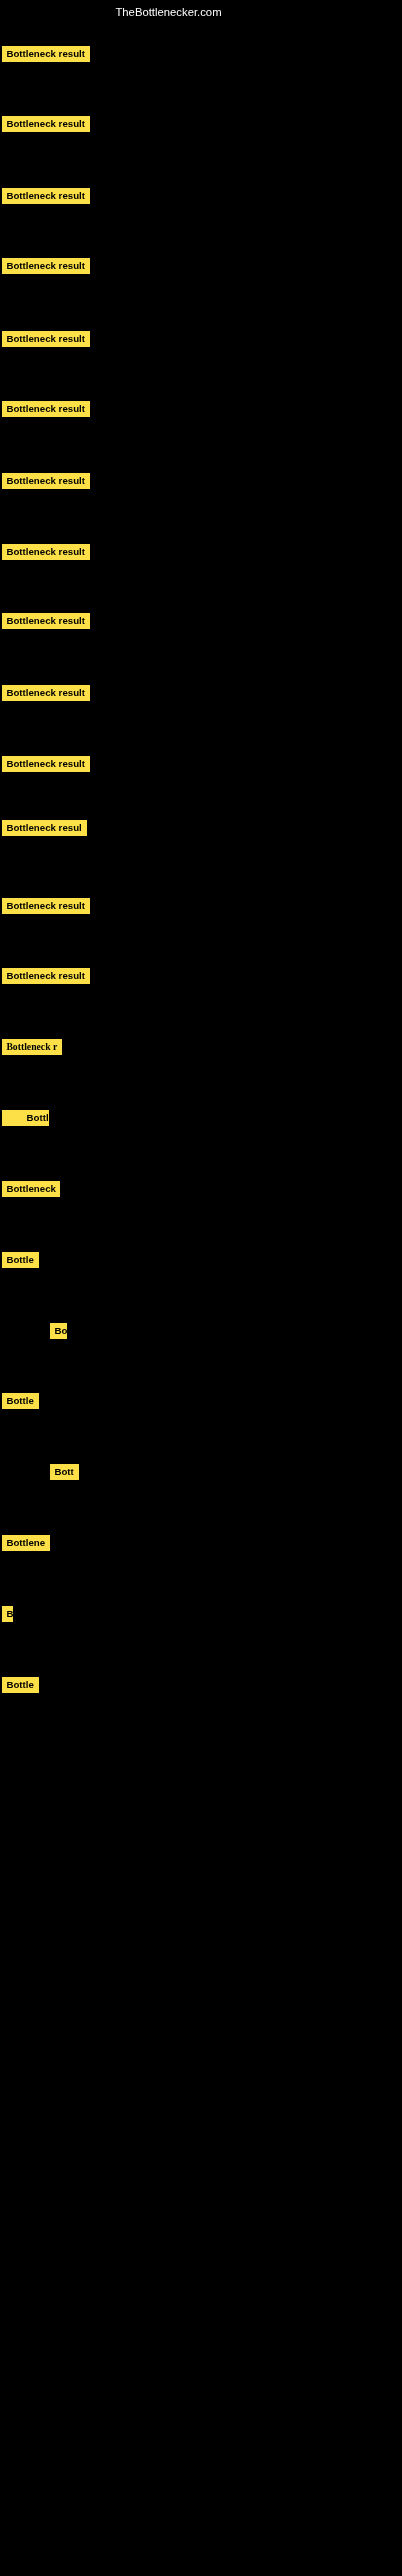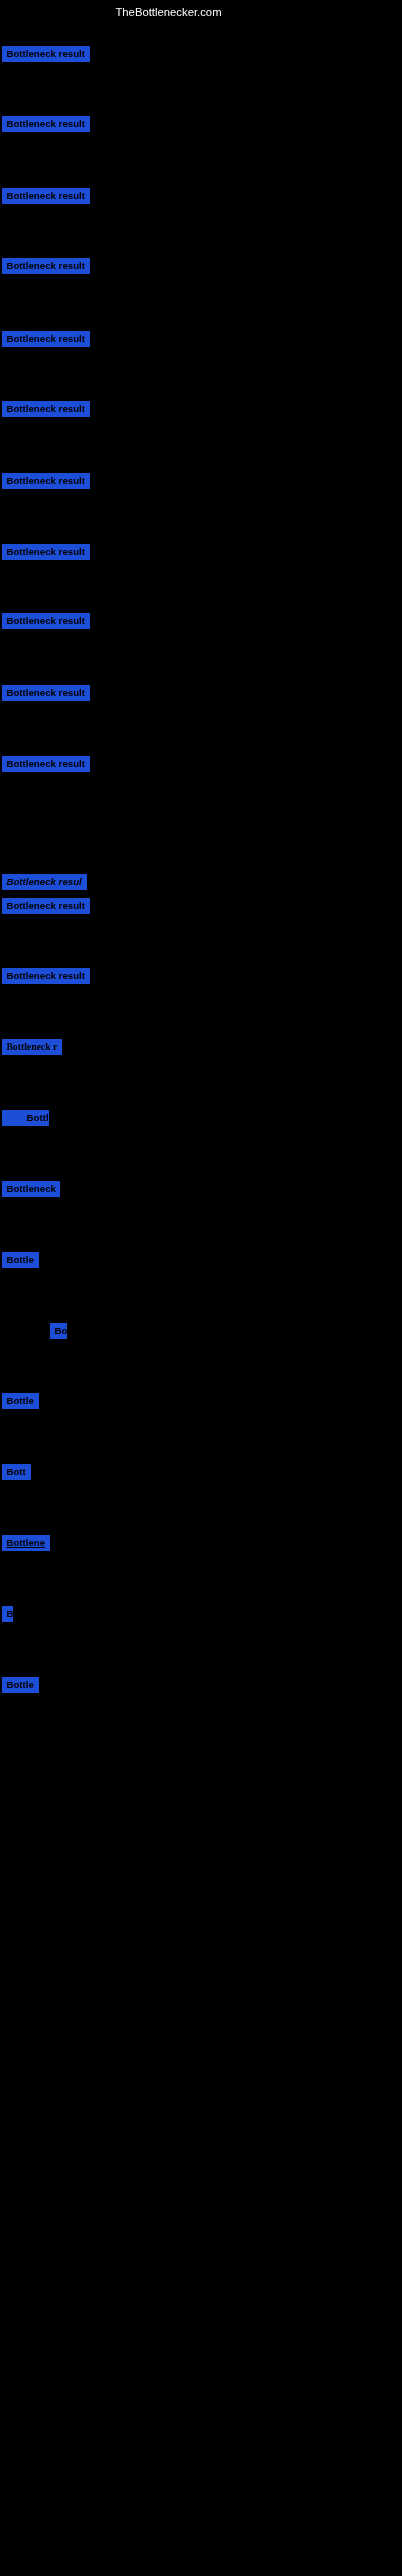--- a/index.html
+++ b/index.html
@@ -20,21 +20,21 @@
       left: 0;
       width: 337px;
       text-align: center;
       color: #ffffff;
       font-size: 11.3px;
       font-weight: normal;
     }
     .bottleneck-badge {
       position: absolute;
       left: 1.6px;
-      background-color: #1d4ed8;
+      background-color: #fde047;
       color: #000000;
       font-size: 9.7px;
       font-weight: bold;
       padding: 2.4px 4.8px;
       display: inline-block;
       white-space: nowrap;
       overflow: hidden;
     }
   </style>
 </head>
@@ -47,27 +47,27 @@
     <div class="bottleneck-badge" style="top: 116px; max-width: 97px;">Bottleneck result</div>
     <div class="bottleneck-badge" style="top: 188px; max-width: 97px;">Bottleneck result</div>
     <div class="bottleneck-badge" style="top: 258px; max-width: 97px;">Bottleneck result</div>
     <div class="bottleneck-badge" style="top: 331px; max-width: 97px;">Bottleneck result</div>
     <div class="bottleneck-badge" style="top: 401px; max-width: 97px;">Bottleneck result</div>
     <div class="bottleneck-badge" style="top: 473px; max-width: 97px;">Bottleneck result</div>
     <div class="bottleneck-badge" style="top: 544px; max-width: 97px;">Bottleneck result</div>
     <div class="bottleneck-badge" style="top: 613px; max-width: 97px;">Bottleneck result</div>
     <div class="bottleneck-badge" style="top: 685px; max-width: 97px;">Bottleneck result</div>
     <div class="bottleneck-badge" style="top: 756px; max-width: 97px;">Bottleneck result</div>
-    <div class="bottleneck-badge" style="top: 874px; max-width: 90px; font-style: italic;">Bottleneck resul</div>
+    <div class="bottleneck-badge" style="top: 820px; max-width: 90px;">Bottleneck resul</div>
     <div class="bottleneck-badge" style="top: 898px; max-width: 93px;">Bottleneck result</div>
     <div class="bottleneck-badge" style="top: 968px; max-width: 91px;">Bottleneck result</div>
     <div class="bottleneck-badge" style="top: 1039px; max-width: 64px; font-family: Liberation Serif, serif;">Bottleneck r</div>
     <div class="bottleneck-badge" style="top: 1110px; max-width: 47px; padding-left: 25px;">Bottlen</div>
     <div class="bottleneck-badge" style="top: 1181px; max-width: 58px;">Bottleneck</div>
     <div class="bottleneck-badge" style="top: 1252px; max-width: 40px;">Bottle</div>
     <div class="bottleneck-badge" style="top: 1323px; max-width: 17.7px; margin-left: 48px;">Bo</div>
     <div class="bottleneck-badge" style="top: 1393px; max-width: 40px;">Bottle</div>
-    <div class="bottleneck-badge" style="top: 1464px; max-width: 29px;">Bott</div>
-    <div class="bottleneck-badge" style="top: 1535px; max-width: 48px; text-decoration: underline;">Bottlene</div>
+    <div class="bottleneck-badge" style="top: 1464px; max-width: 29px; margin-left: 48px;">Bott</div>
+    <div class="bottleneck-badge" style="top: 1535px; max-width: 48px;">Bottlene</div>
     <div class="bottleneck-badge" style="top: 1606px; max-width: 11.3px;">B</div>
     <div class="bottleneck-badge" style="top: 1677px; max-width: 40px;">Bottle</div>
   </div>
 
 
 </body></html>

